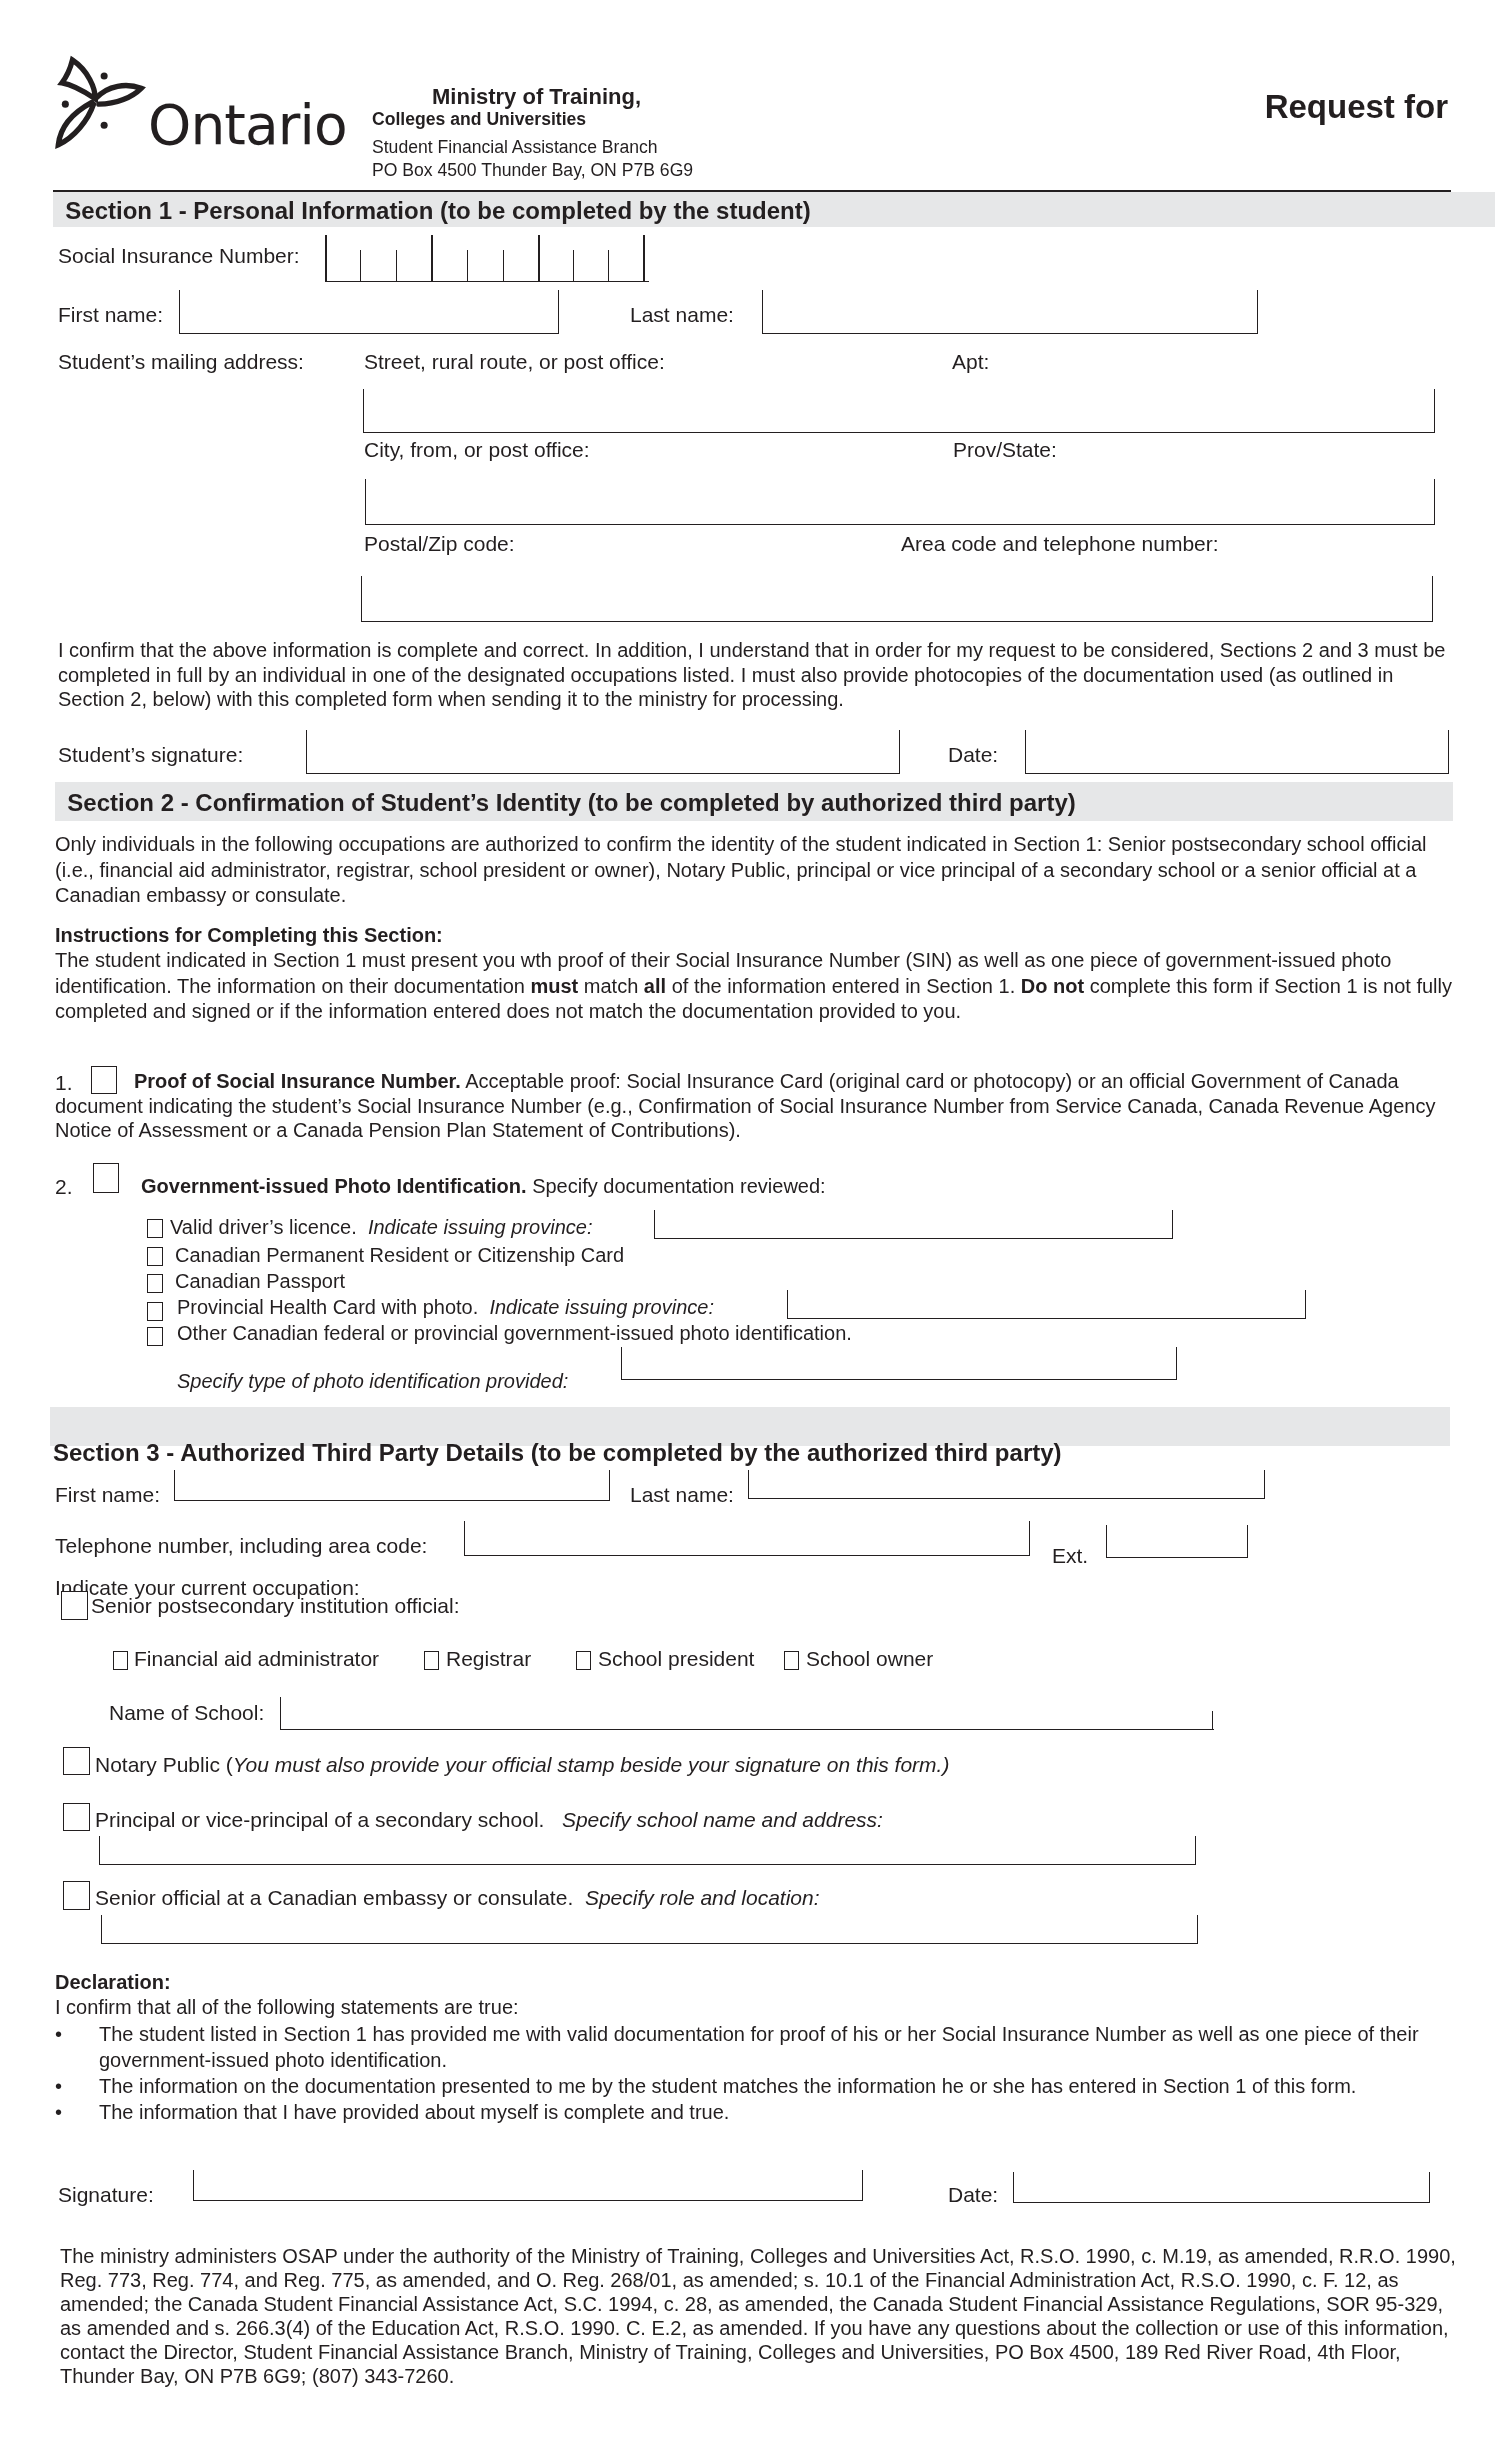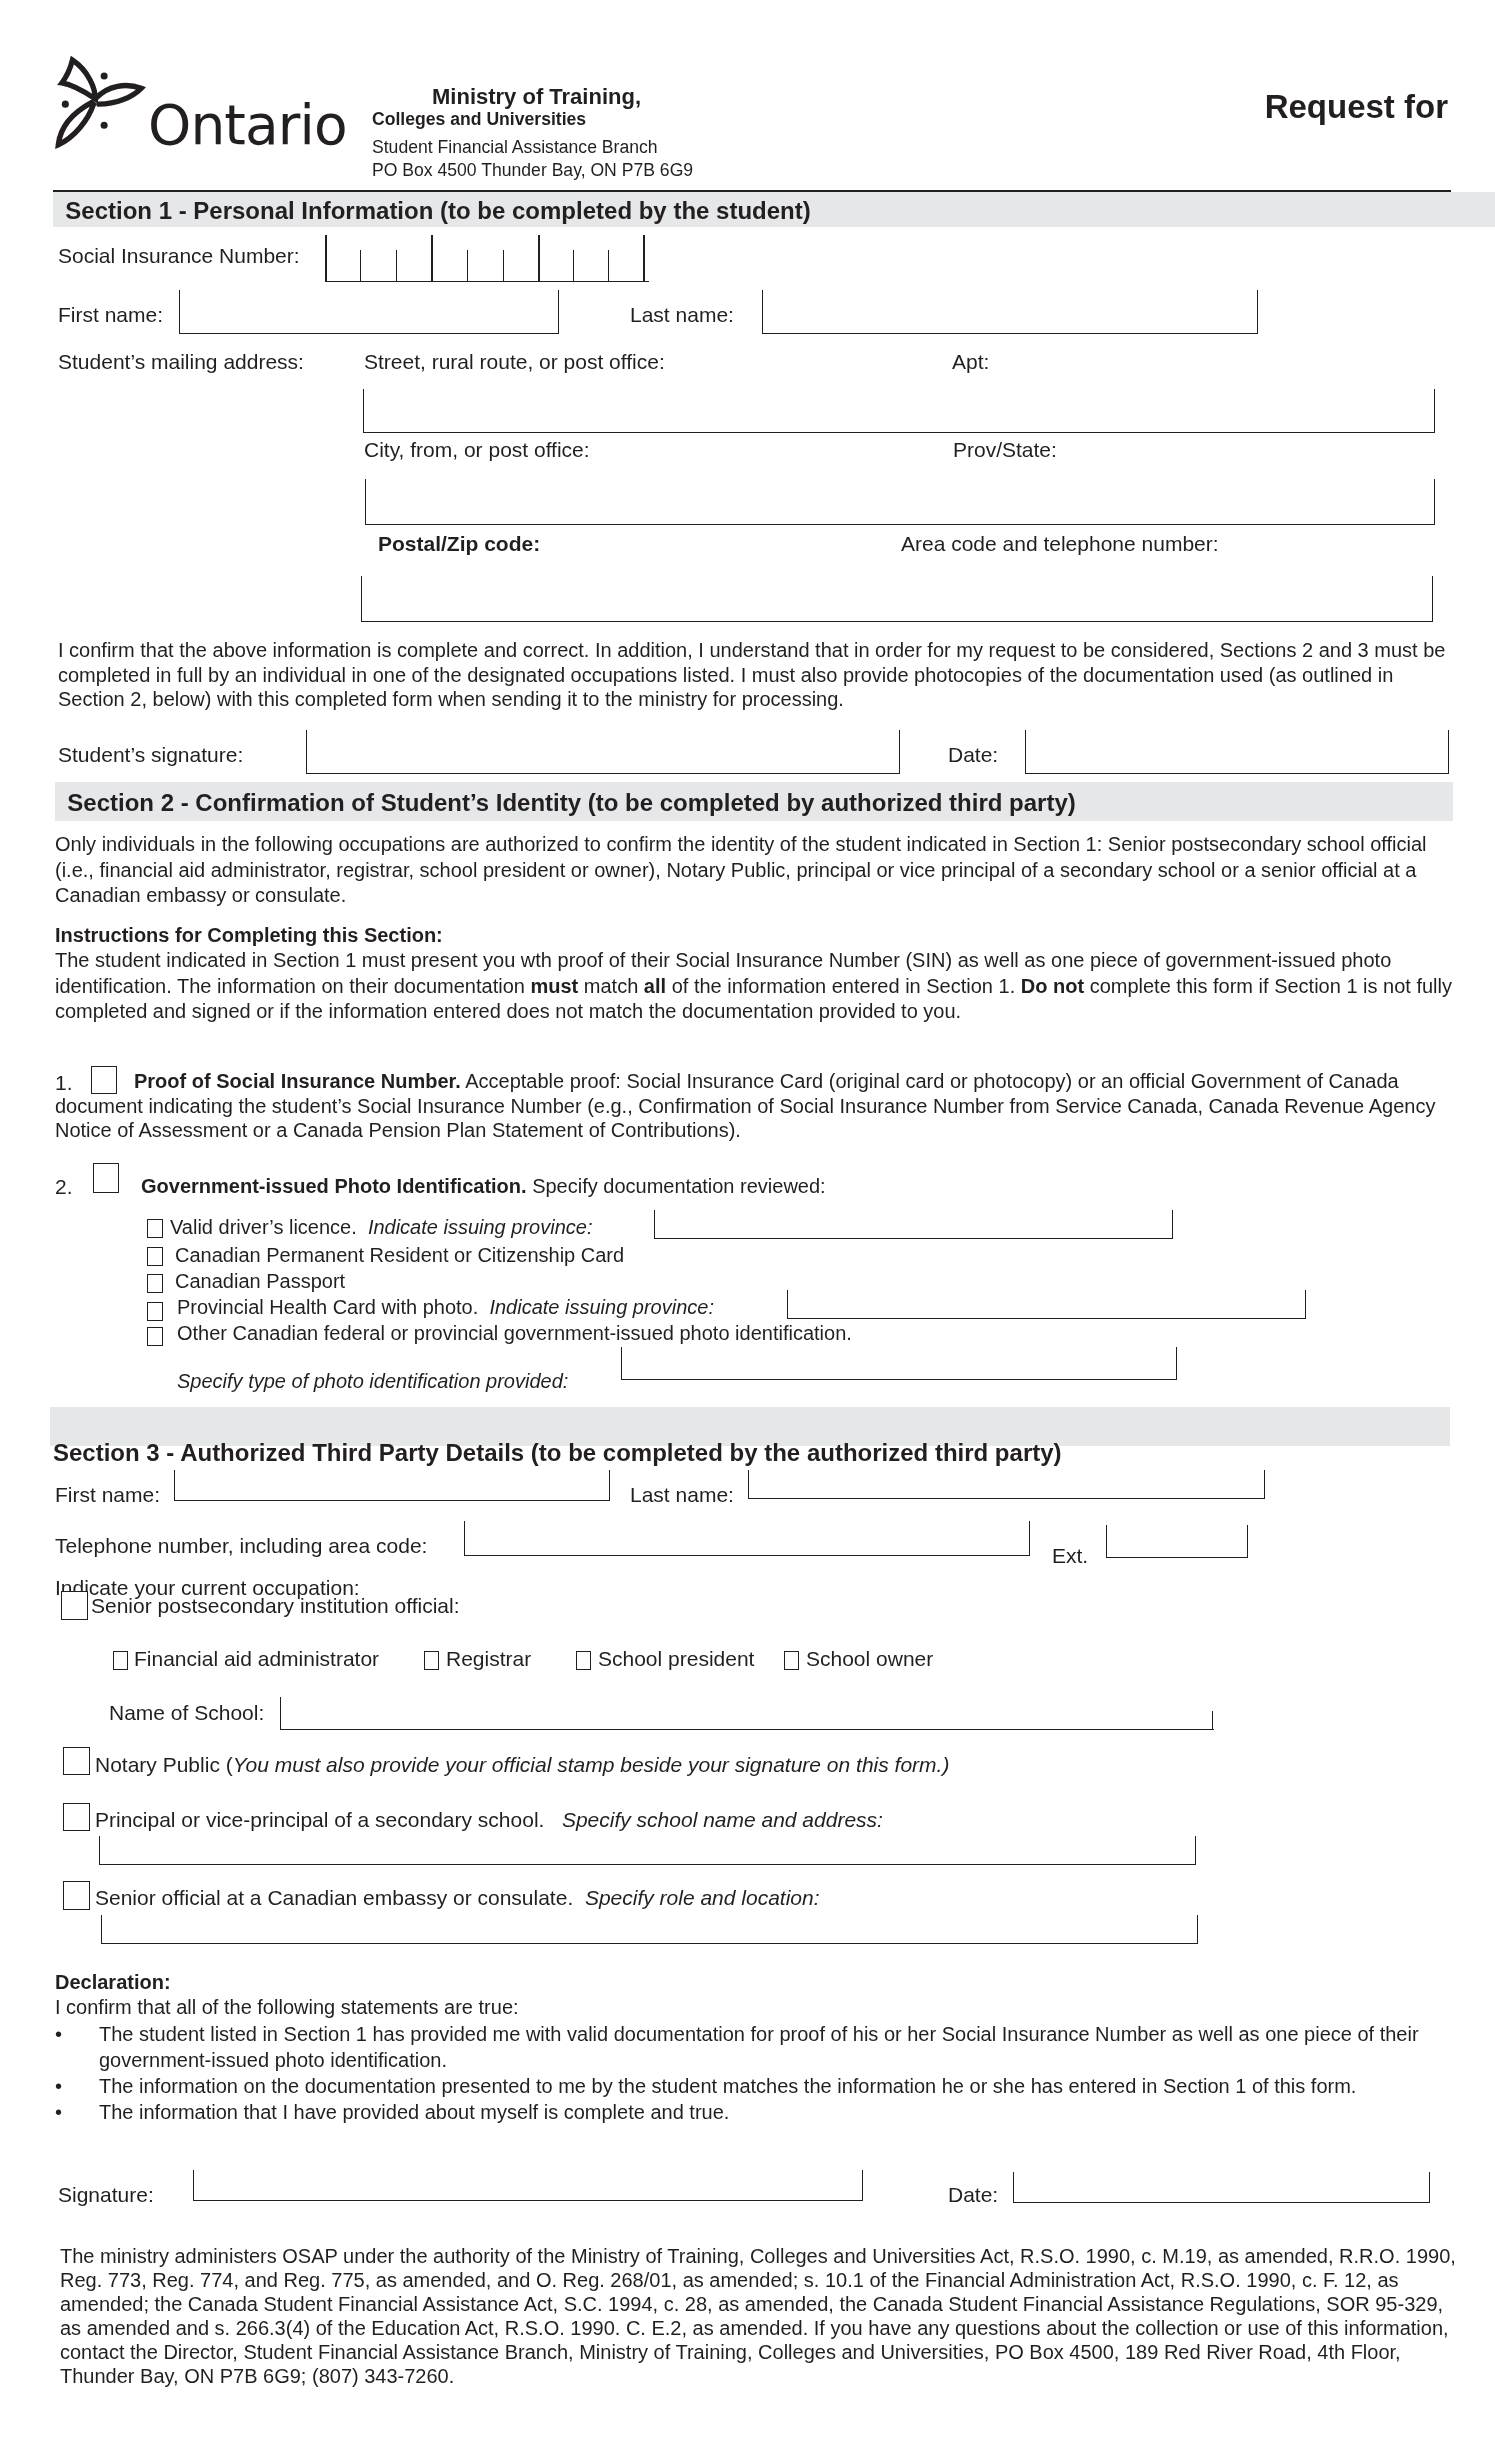--- a/index.html
+++ b/index.html
@@ -90,21 +90,21 @@
 
 <div class="lbl" style="left:364px;top:438px;">City, from, or post office:</div>
 <div class="lbl" style="left:953px;top:438px;">Prov/State:</div>
 <div class="fld" style="left:365px;top:479px;width:704px;height:46px;border-right:none;">
   <span></span>
 </div>
 <div class="fld" style="left:1068px;top:479px;width:367px;height:46px;border-left:none;">
   <span></span>
 </div>
 
-<div class="lbl" style="left:378px;top:532px;font-weight:bold;">Postal/Zip code:</div>
+<div class="lbl" style="left:364px;top:532px;">Postal/Zip code:</div>
 <div class="lbl" style="left:901px;top:532px;">Area code and telephone number:</div>
 <div class="fld" style="left:361px;top:576px;width:704px;height:46px;border-right:none;">
   <span></span>
 </div>
 <div class="fld" style="left:1065px;top:576px;width:368px;height:46px;border-left:none;">
   <span></span>
 </div>
 
 <div class="para" style="left:58px;top:638px;width:1398px;">
   <p>I confirm that the above information is complete and correct.  In addition, I understand that in order for my request to be considered, Sections 2 and 3 must be completed in full by an individual in one of the designated occupations listed.  I must also provide photocopies of the documentation used (as outlined in Section 2, below) with this completed form when sending it to the ministry for processing.</p>

